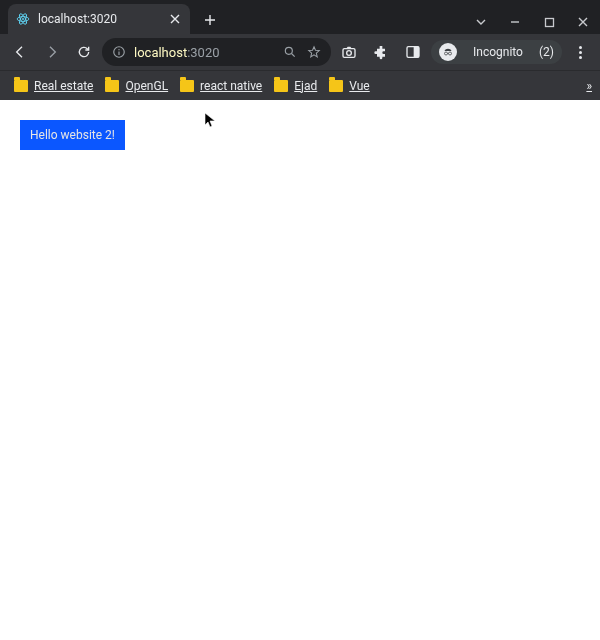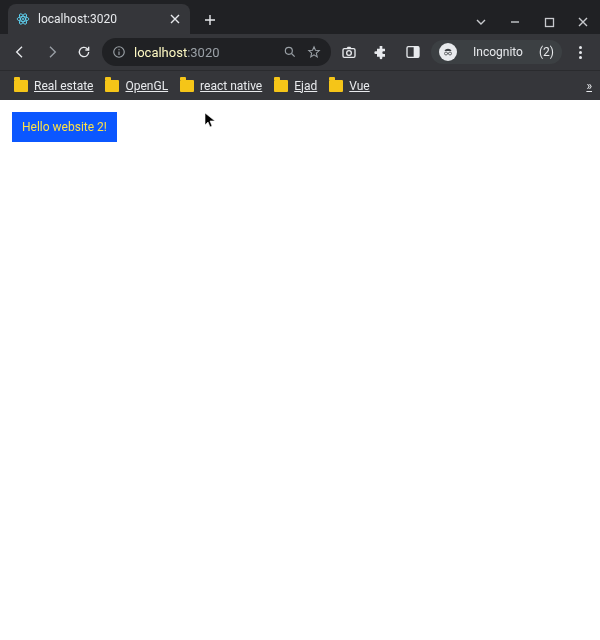--- a/index.html
+++ b/index.html
@@ -33,21 +33,21 @@
 
     
     .bookmarks { height: 30px; background: #35363a; border-top: 1px solid #2a2b2e; display: flex; align-items: center; padding: 0 8px; font-size: 12px; color: #e8eaed; text-decoration: underline; }
     .bookmark { display: flex; align-items: center; gap: 6px; padding: 4px 6px; border-radius: 4px; }
     .folder-icon { width: 14px; height: 12px; background: #f5c518; border-radius: 1px; position: relative; }
     .folder-icon::before { content:""; position:absolute; top:-3px; left:0; width:6px; height:3px; background:#f5c518; border-radius:1px 1px 0 0; }
     .bookmarks .overflow { margin-left: auto; color: #e8eaed; }
 
     
     .page { background: #fff; height: calc(640px - 34px - 36px - 30px); position: relative; }
-    .hello-btn { display:inline-block; background:#0b57ff; color:#fde047; font-size:12px; padding: 8px 10px; margin: 12px; border: none; }
+    .hello-btn { display:inline-block; background:#0b57ff; color:#e5e5e5; font-size:12px; padding: 8px 10px; margin: 20px; border: none; }
 
     
     .cursor { position:absolute; left:204px; top:12px; pointer-events:none; }
 
     svg { display:block; }
   </style>
 </head>
 <body>
 
 <div class="titlebar">

